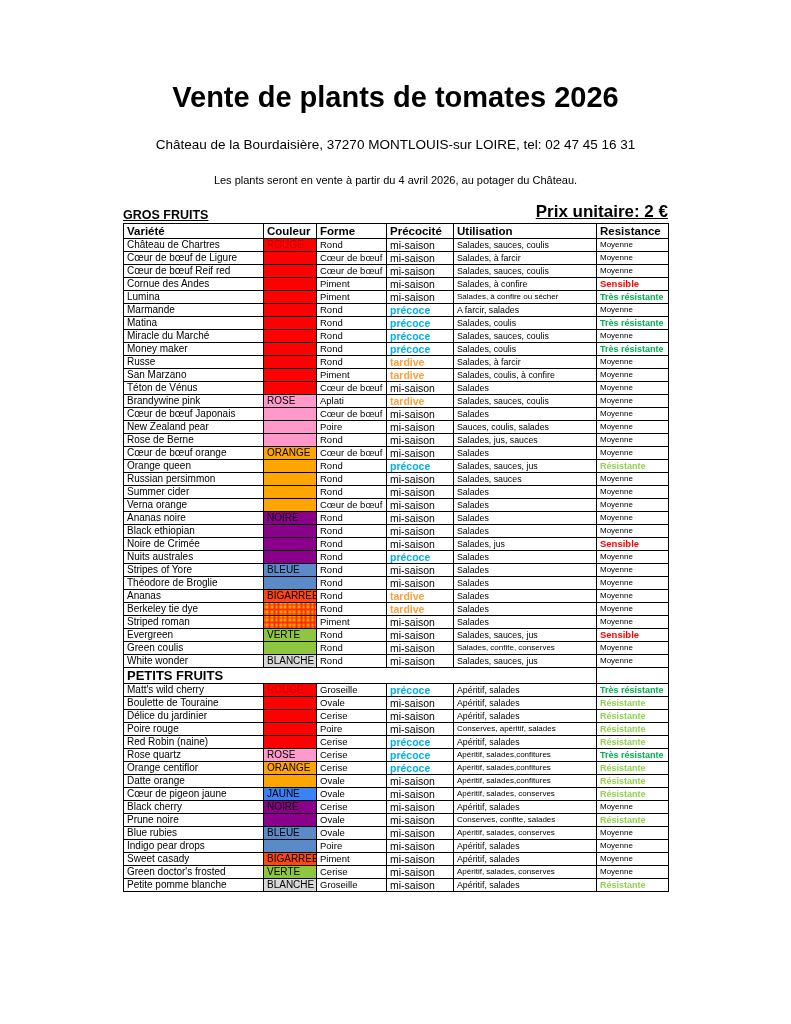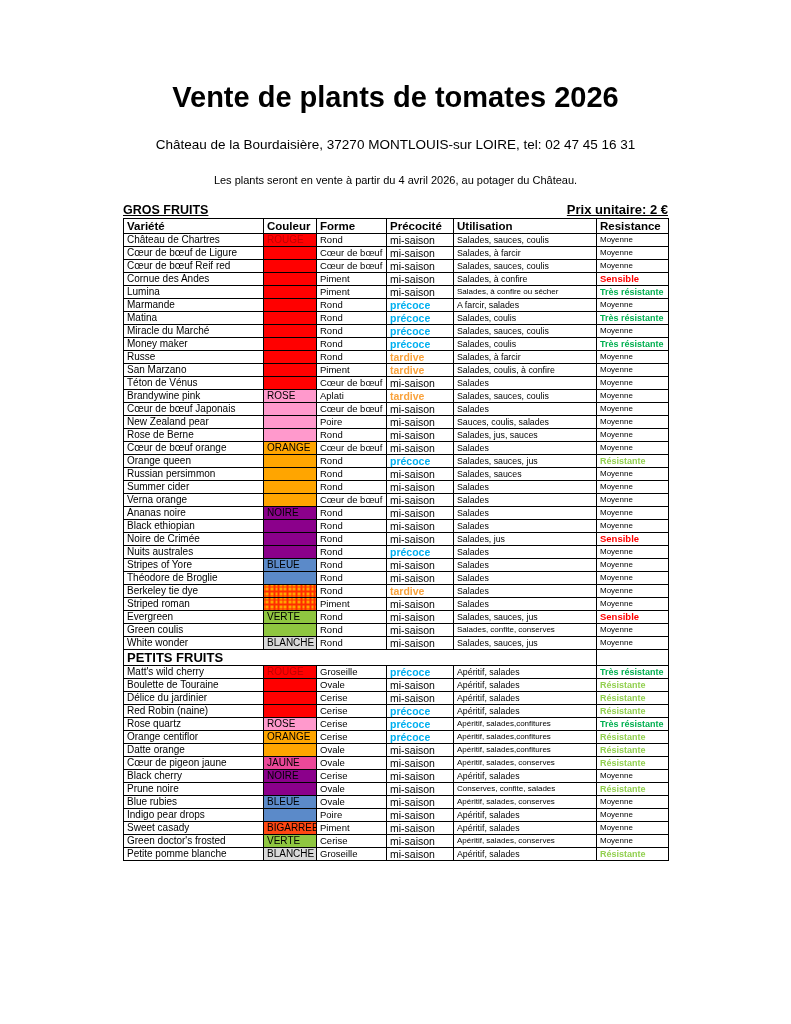--- a/index.html
+++ b/index.html
@@ -22,21 +22,21 @@
   }
   .notice {
     margin-top: 22px; font-size: 11px; text-align: center;
   }
 
   .section-bar {
     margin-top: 16px; margin-bottom: 1px;
     display: flex; justify-content: space-between; align-items: flex-end; text-decoration: underline;
   }
   .section-bar .sec-label { font-size: 12.5px; font-weight: bold; }
-  .section-bar .price-label { font-size: 13px; font-weight: bold; padding-left: 44px; }
+  .section-bar .price-label { font-size: 17px; font-weight: bold; padding-left: 44px; }
 
   table.data-table {
     width: 545px; border-collapse: collapse; table-layout: fixed;
     border: 1.5px solid #000;
     padding-left: 28px;
   }
   th, td {
     border: 1px solid #000;
     padding: 0 3px;
     white-space: nowrap; overflow: hidden;
@@ -321,20 +321,28 @@
             <td class="col-resistance">Moyenne</td>
           </tr>
           <tr>
             <td class="col-variete">Théodore de Broglie</td>
             <td class="col-couleur" style="background: rgb(91, 138, 201);"></td>
             <td class="col-forme">Rond</td>
             <td class="col-precocite">mi-saison</td>
             <td class="col-utilisation">Salades</td>
             <td class="col-resistance">Moyenne</td>
           </tr>
+          <tr class="group-start">
+            <td class="col-variete">Ananas</td>
+            <td class="col-couleur" style="background: rgb(255, 71, 19);">BIGARREE</td>
+            <td class="col-forme">Rond</td>
+            <td class="col-precocite prec-tardive">tardive</td>
+            <td class="col-utilisation">Salades</td>
+            <td class="col-resistance">Moyenne</td>
+          </tr>
           <tr>
             <td class="col-variete">Berkeley tie dye</td>
             <td class="col-couleur sw-bigarree-pat"></td>
             <td class="col-forme">Rond</td>
             <td class="col-precocite prec-tardive">tardive</td>
             <td class="col-utilisation">Salades</td>
             <td class="col-resistance">Moyenne</td>
           </tr>
           <tr>
             <td class="col-variete">Striped roman</td>
@@ -390,20 +398,28 @@
           </tr>
           <tr>
             <td class="col-variete">Délice du jardinier</td>
             <td class="col-couleur" style="background: rgb(255, 0, 0);"></td>
             <td class="col-forme">Cerise</td>
             <td class="col-precocite">mi-saison</td>
             <td class="col-utilisation">Apéritif, salades</td>
             <td class="col-resistance res-resist">Résistante</td>
           </tr>
           <tr>
+            <td class="col-variete">Poire rouge</td>
+            <td class="col-couleur" style="background: rgb(255, 0, 0);"></td>
+            <td class="col-forme">Poire</td>
+            <td class="col-precocite">mi-saison</td>
+            <td class="col-utilisation u-small">Conserves, apéritif, salades</td>
+            <td class="col-resistance res-resist">Résistante</td>
+          </tr>
+          <tr>
             <td class="col-variete">Red Robin (naine)</td>
             <td class="col-couleur" style="background: rgb(255, 0, 0);"></td>
             <td class="col-forme">Cerise</td>
             <td class="col-precocite prec-precoce">précoce</td>
             <td class="col-utilisation">Apéritif, salades</td>
             <td class="col-resistance res-resist">Résistante</td>
           </tr>
           <tr class="group-start">
             <td class="col-variete">Rose quartz</td>
             <td class="col-couleur" style="background: rgb(255, 153, 204);">ROSE</td>
@@ -423,21 +439,21 @@
           <tr>
             <td class="col-variete">Datte orange</td>
             <td class="col-couleur" style="background: rgb(255, 165, 0);"></td>
             <td class="col-forme">Ovale</td>
             <td class="col-precocite">mi-saison</td>
             <td class="col-utilisation u-small">Apéritif, salades,confitures</td>
             <td class="col-resistance res-resist">Résistante</td>
           </tr>
           <tr class="group-start">
             <td class="col-variete">Cœur de pigeon jaune</td>
-            <td class="col-couleur" style="background: #ec4899;">JAUNE</td>
+            <td class="col-couleur" style="background: #3b82f6;">JAUNE</td>
             <td class="col-forme">Ovale</td>
             <td class="col-precocite">mi-saison</td>
             <td class="col-utilisation u-small">Apéritif, salades, conserves</td>
             <td class="col-resistance res-resist">Résistante</td>
           </tr>
           <tr class="group-start">
             <td class="col-variete">Black cherry</td>
             <td class="col-couleur" style="background: rgb(139, 0, 139);">NOIRE</td>
             <td class="col-forme">Cerise</td>
             <td class="col-precocite">mi-saison</td>

